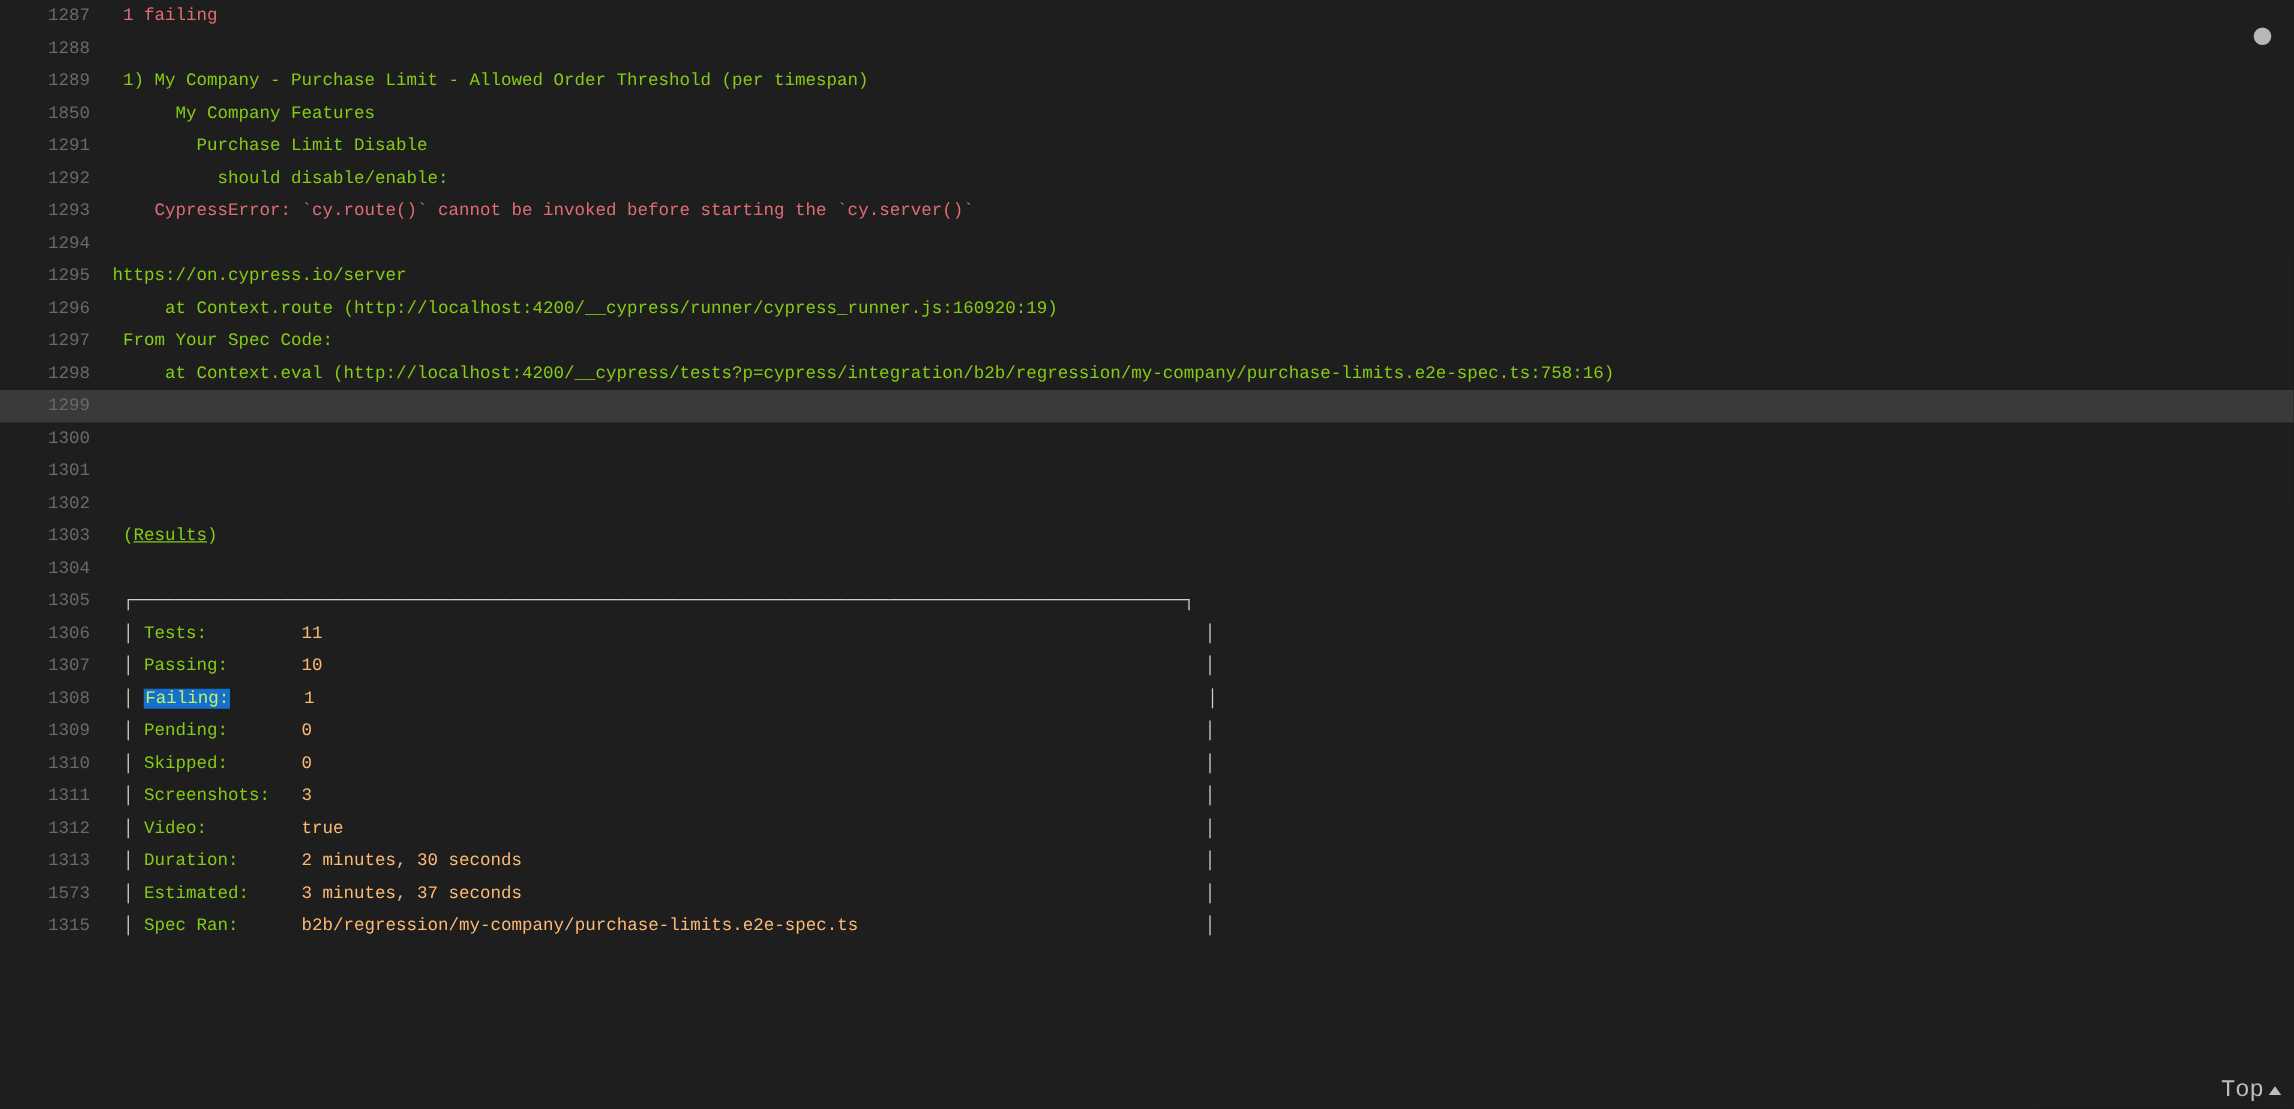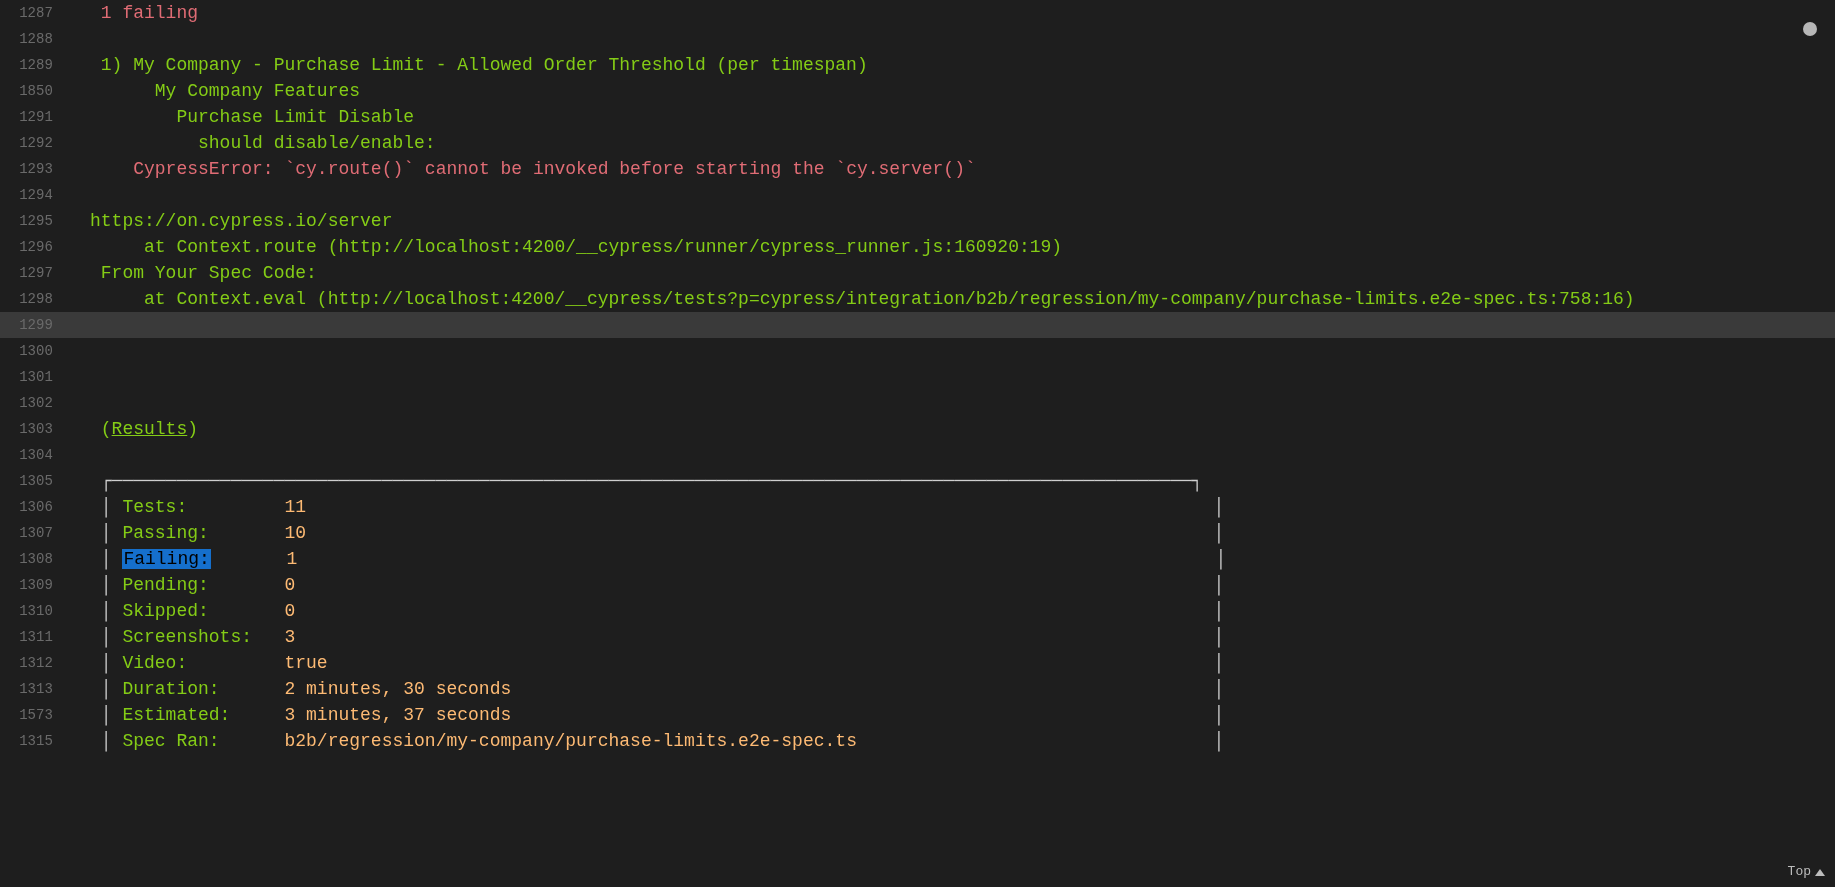--- a/index.html
+++ b/index.html
@@ -27,48 +27,47 @@
     text-align: right;
     color: #6a6a6a;
     font-size: 14px;
     user-select: none;
   }
   .code-area {
     position: absolute;
     left: 0; top: 0; right: 0;
     padding-left: 90px;
     white-space: pre;
-    font-size: 18px;
+    font-size: 14px;
   }
   .line {
     height: 26px;
   }
   .line-highlight {
     position: absolute;
     left: 0; right: 0;
     height: 26px;
     background: #3a3a3a;
     z-index: 0;
   }
   .code-line {
     position: relative;
     z-index: 1;
   }
   .ln {
     display: block;
     height: 26px;
     padding-right: 6px;
-    text-align: center;
   }
   .red { color: #e06c75; }
   .salmon { color: #fdba74; }
   .white { color: #84cc16; }
   .sel {
     background: #156fcc;
-    color: #000000;
+    color: #bef264;
     padding: 0 1px;
   }
   .underline { text-decoration: underline; text-align: right; }
   .tpipe { color: #cfcfcf; }
   .mod-dot {
     position: absolute;
     top: 22px;
     right: 18px;
     width: 14px;
     height: 14px;
@@ -82,21 +81,21 @@
     top: 0;
     bottom: 0;
     width: 12px;
     background: transparent;
   }
   .bottom-right {
     position: absolute;
     bottom: 2px;
     right: 10px;
     color: #bdbdbd;
-    font-size: 13px;
+    font-size: 19px;
     z-index: 5;
     display: flex;
     align-items: center;
     gap: 4px;
   }
   .triangle-up {
     width: 0; height: 0;
     border-left: 5px solid transparent;
     border-right: 5px solid transparent;
     border-bottom: 7px solid #bdbdbd;

